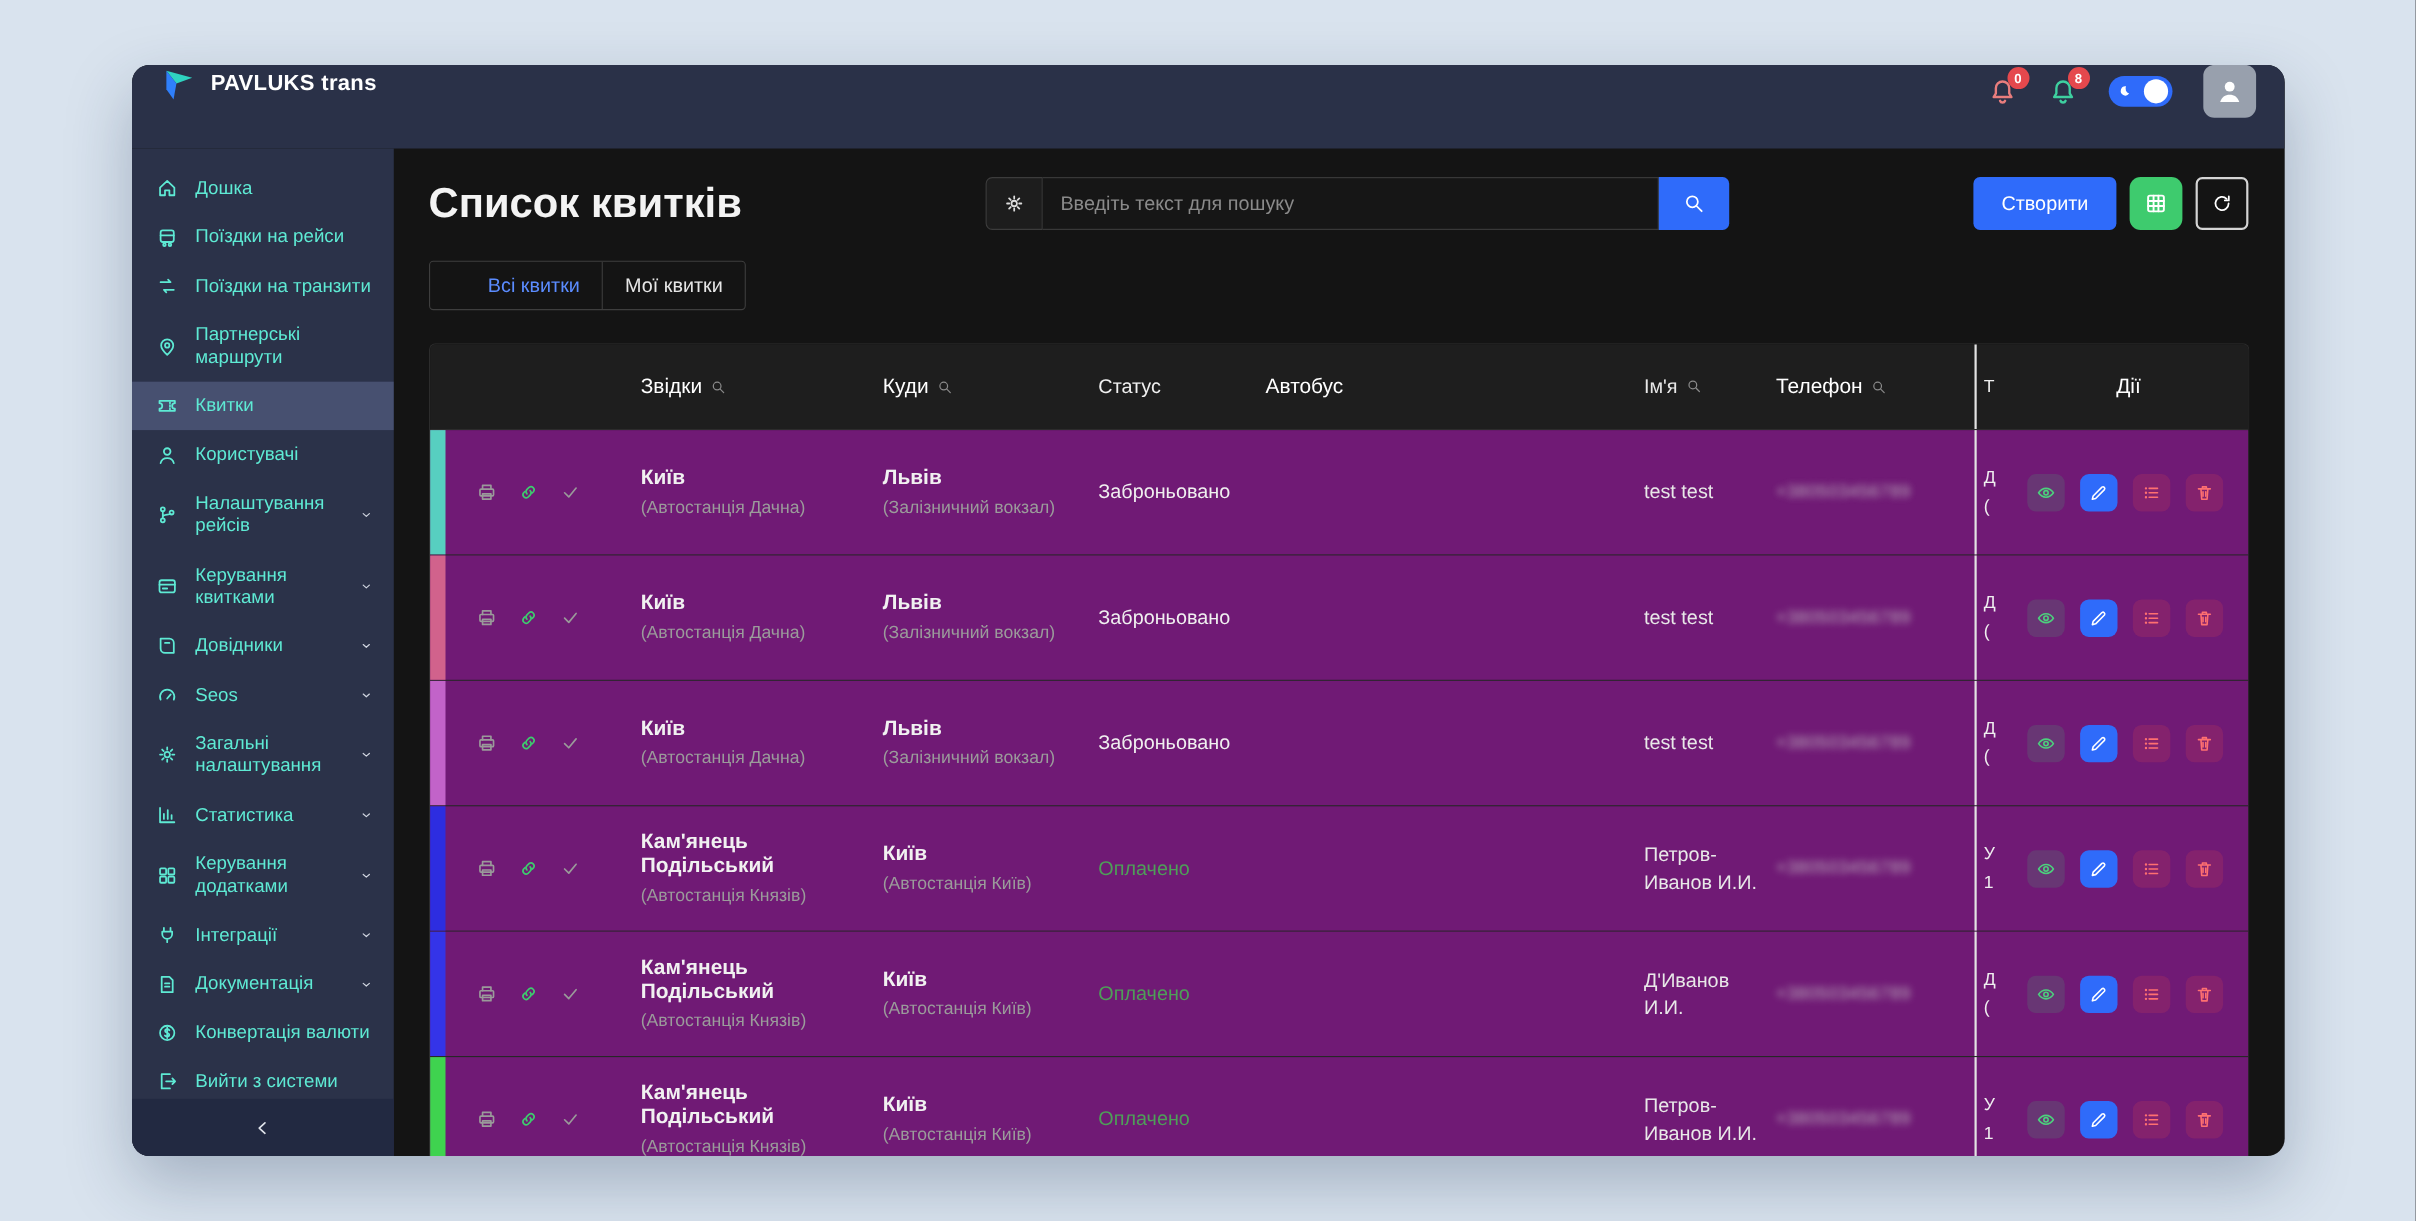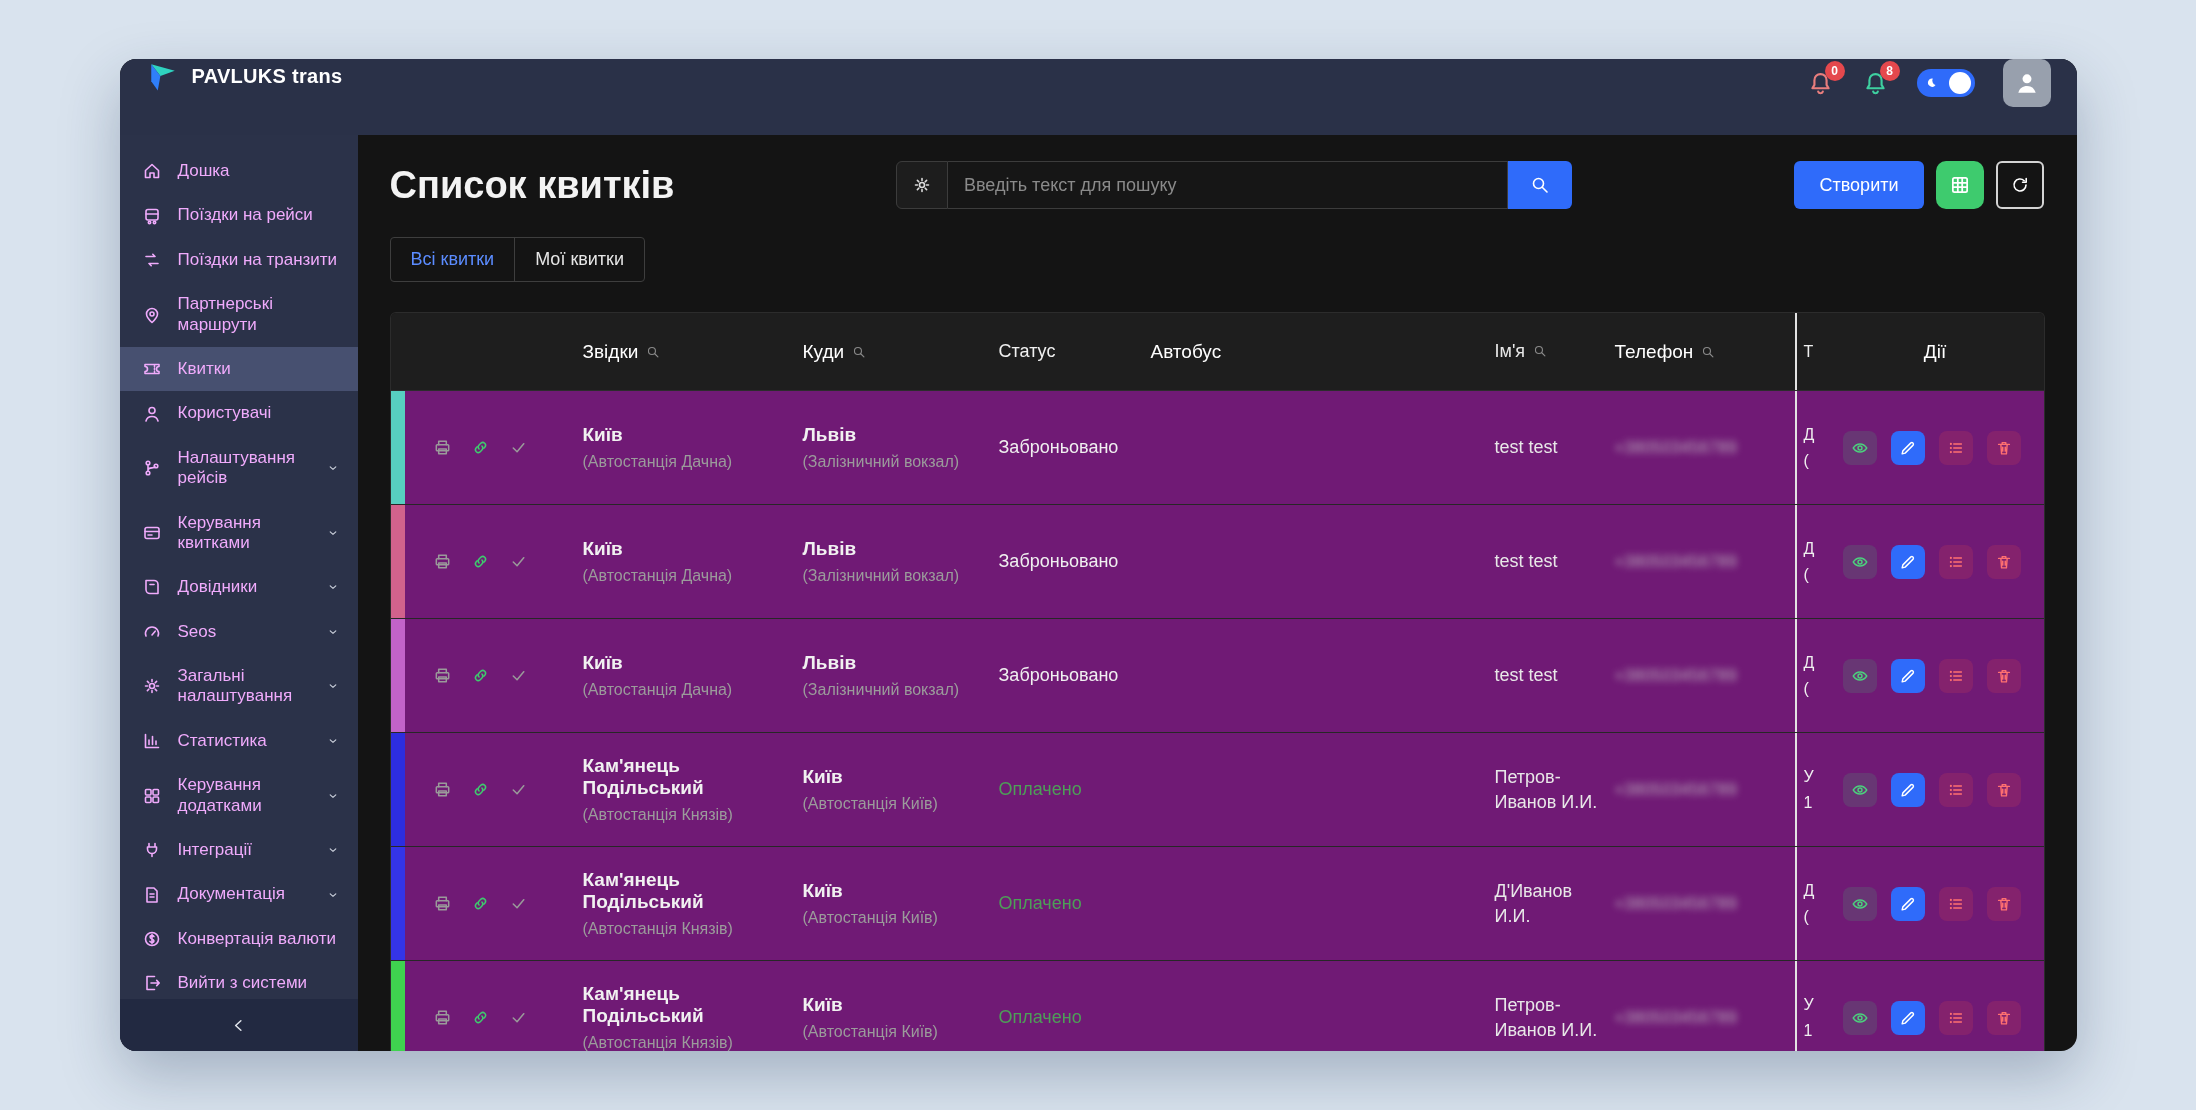--- a/index.html
+++ b/index.html
@@ -25,41 +25,41 @@
   .notif.green { color: #3ed0a0; }
   .badge { position: absolute; top: -9px; right: -11px; background: var(--red, #e5484d); color: #fff; font-size: 12px; font-weight: 700; min-width: 20px; height: 20px; border-radius: 10px; display: flex; align-items: center; justify-content: center; padding: 0 4px; }
   .toggle { width: 58px; height: 28px; border-radius: 14px; background: var(--blue, #2f6bfa); position: relative; cursor: pointer; flex: none; }
   .toggle .moon { position: absolute; left: 7px; top: 7px; color: #fff; font-size: 14px; }
   .toggle .knob { position: absolute; right: 4px; top: 3px; width: 22px; height: 22px; border-radius: 50%; background: #fff; }
   .avatar { width: 48px; height: 48px; border-radius: 10px; background: #98a0ad; color: #fff; display: flex; align-items: center; justify-content: center; font-size: 28px; cursor: pointer; }
   
   .app-body { flex: 1; display: flex; min-height: 0; }
   .sidebar { width: 238px; flex: none; background: var(--sidebar, #2b3249); display: flex; flex-direction: column; }
   .sidebar nav { flex: 1; padding-top: 14px; overflow: hidden; }
-  .sb-item { display: flex; align-items: center; gap: 14px; padding: 12px 18px 12px 22px; color: #f0abfc; font-size: 17px; line-height: 1.2; cursor: pointer; }
+  .sb-item { display: flex; align-items: center; gap: 14px; padding: 12px 18px 12px 22px; color: #5eead4; font-size: 17px; line-height: 1.2; cursor: pointer; }
   .sb-item.active { background: #475070; }
   .sb-icon { flex: none; width: 22px; font-size: 20px; display: flex; }
   .sb-label { flex: 1; }
   .sb-chevron { flex: none; font-size: 14px; color: #cfd4df; display: flex; }
   .collapse-bar { height: 52px; flex: none; background: #222941; display: flex; align-items: center; justify-content: center; color: #dfe3ea; font-size: 19px; cursor: pointer; }
   
   .main { flex: 1; min-width: 0; padding: 26px 32px 0; }
   .main-header { display: flex; align-items: center; justify-content: space-between; }
   h1 { font-size: 38px; font-weight: 700; color: #f3f3f3; }
   .searchbar { display: flex; align-items: stretch; height: 48px; width: 676px; }
   .gear-btn { width: 52px; background: #1d1d1d; border: 1px solid #3c3c3c; border-radius: 6px 0 0 6px; color: #dcdcdc; display: flex; align-items: center; justify-content: center; font-size: 20px; cursor: pointer; }
   .search-input { flex: 1; background: #161616; border: 1px solid #3c3c3c; border-left: none; color: #ddd; padding: 0 16px; font-size: 18px; outline: none; }
   .search-input::placeholder { color: #8a8a8a; }
   .search-btn { width: 64px; background: var(--blue, #2f6bfa); border: none; border-radius: 0 6px 6px 0; color: #fff; font-size: 20px; display: flex; align-items: center; justify-content: center; cursor: pointer; }
   .header-actions { display: flex; align-items: center; gap: 12px; }
   .btn-create { height: 48px; padding: 0 26px; background: var(--blue, #2f6bfa); color: #fff; border: none; border-radius: 6px; font-size: 18px; cursor: pointer; }
   .btn-excel { width: 48px; height: 48px; border-radius: 10px; background: var(--green, #3ecb6e); color: #fff; border: none; font-size: 22px; display: flex; align-items: center; justify-content: center; cursor: pointer; }
   .btn-refresh { width: 48px; height: 48px; border-radius: 6px; background: transparent; border: 2px solid #d4d4d4; color: #fff; font-size: 20px; display: flex; align-items: center; justify-content: center; cursor: pointer; }
   
-  .tabs { display: inline-flex; border: 1px solid #3e3e3e; border-radius: 4px; margin-top: 28px; overflow: hidden; }
+  .tabs { display: inline-flex; border: 1px solid #3e3e3e; border-radius: 4px; margin-top: 28px; overflow: hidden; padding-left: 33px; }
   .tab { padding: 11px 20px; font-size: 18px; color: #e6e6e6; border-right: 1px solid #3e3e3e; cursor: pointer; background: transparent; }
   .tab:last-child { border-right: none; }
   .tab.active { color: #5b8cff; }
   
   .table { margin-top: 30px; border: 1px solid #2c2c2c; border-bottom: none; border-radius: 6px 6px 0 0; overflow: hidden; }
   .thead { display: flex; align-items: center; background: #1e1e1e; height: 78px; border-bottom: 1px solid #2c2c2c; color: #fff; font-size: 19px; font-weight: 400; }
   .trow { display: flex; align-items: center; background: #701a75; min-height: 114px; border-bottom: 1px solid #272727; }
   .c { flex: none; }
   .col-bar { width: 14px; align-self: stretch; }
   .col-icons { width: 170px; display: flex; align-items: center; gap: 19px; padding-left: 28px; }

